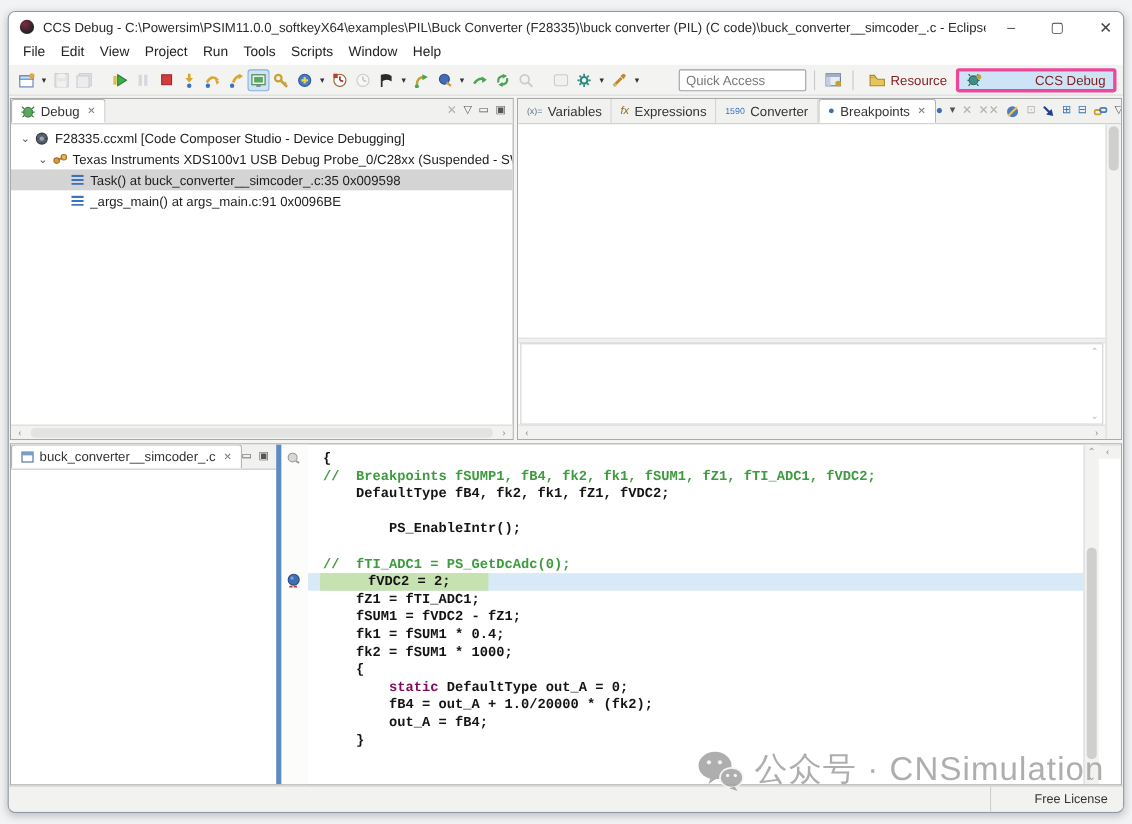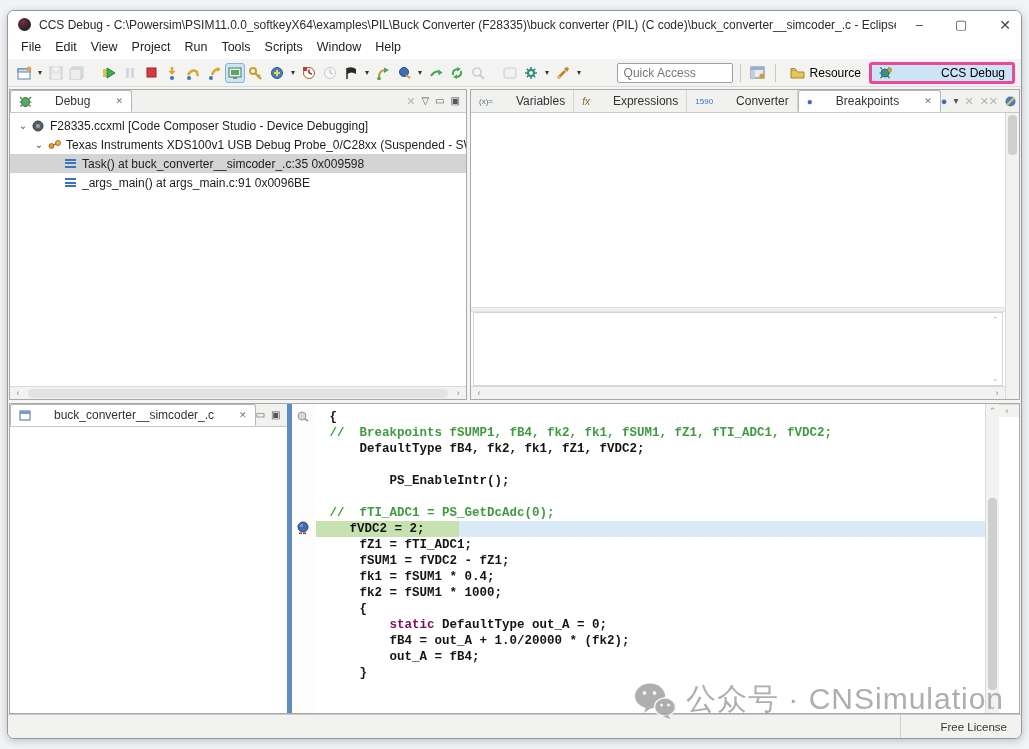--- a/index.html
+++ b/index.html
@@ -35,33 +35,33 @@
   .tbico.pressed { background:#cde3f6; border:1px solid #86b3da; }
   .tbico.dis { opacity:.4; }
   .tb-dd { font-size:8px; color:#333; width:10px; text-align:center; flex:0 0 auto; }
   .tb-sep { width:10px; flex:0 0 auto; }
   .tb-spring { flex:1 1 auto; }
   .quick-access { width:116px; height:20px; border:1px solid #9aa0a6; background:#fff;
                   font-size:12px; color:#0c4a6e; padding:0 6px; border-radius:2px;
                   font-family:"Liberation Sans",sans-serif; }
   .quick-access::placeholder { color:#777; }
   .persp-sep { width:1px; height:18px; background:#c8c8c8; margin:0 6px; }
-  .persp-btn { display:flex; align-items:center; gap:5px; font-size:12px; color:#000000;
+  .persp-btn { display:flex; align-items:center; gap:5px; font-size:12px; color:#7f1d1d;
                padding:2px 7px; border-radius:3px; height:22px; }
   .persp-btn.active { background:#cde3f6; border:3px solid #ec4899;gap:48px; }
 
   
   .panels-row { height:313px; display:flex; gap:3px; padding:2px 1px 0 1px; flex:0 0 auto; }
   .panel { background:#fff; border:1px solid #a9a9a9; display:flex; flex-direction:column;
            overflow:hidden; }
   .panel-left { width:458px; flex:0 0 auto; }
   .panel-right { flex:1 1 auto; }
   .tabbar { height:23px; background:#f1f1f0; border-bottom:1px solid #c9c9c8;
             display:flex; align-items:stretch; flex:0 0 auto; }
-  .tab { display:flex; align-items:center; gap:23px; padding:0 8px; font-size:12px;
+  .tab { display:flex; align-items:center; gap:5px; padding:0 8px; font-size:12px;
          color:#333; border-right:1px solid #d4d4d3; white-space:nowrap; }
   .tab.active { background:#fff; border-top:1px solid #b5b5b4; border-left:1px solid #b5b5b4;
                 border-right:1px solid #b5b5b4; border-bottom:1px solid #fff;
                 border-top-left-radius:3px; border-top-right-radius:3px; }
   .tab-close { font-size:9px; color:#777; margin-left:2px; }
   .tab-glyph { font-size:8px; color:#5b6e86; letter-spacing:0; }
   .bar-icons { display:flex; align-items:center; margin-left:auto; gap:6px; padding-right:6px; }
   .mini-ico { font-size:10px; color:#555; line-height:1; }
   .mini-ico.dis { opacity:.4; }
 
@@ -100,21 +100,21 @@
   
   .editor-region { flex:1 1 auto; margin:3px 1px 0 1px; border:1px solid #a9a9a9;
                    background:#fff; display:flex; overflow:hidden; }
   .ed-body { flex:1 1 auto; display:flex; overflow:hidden; position:relative; }
   .ed-accent { width:5px; background:#5d8cc0; flex:0 0 auto; }
   .ed-gutter { width:24px; background:#fcfcfb; flex:0 0 auto; position:relative; }
   .code-area { flex:1 1 auto; overflow:hidden; padding:5px 0 0 14px;
                font-family:"Liberation Mono","DejaVu Sans Mono",monospace;
                font-size:12.5px; font-weight:bold; line-height:16px; color:#141414; }
   .code-line { height:16px; white-space:pre; }
-  .code-line.current { background:#d8eaf8; margin-left:-14px; padding-left:4px; }
+  .code-line.current { background:#d8eaf8; margin-left:-14px; padding-left:25px; }
   .code-line.current .hl { background:#c6e2b0; display:inline-block; padding-right:34px; margin-left:-14px; padding-left:14px; }
   .seg-cm { color:#3f9b3f; }
   .seg-kw { color:#7f0c5a; }
   .seg-p  { color:#141414; }
   .gutter-marker { position:absolute; left:4px; }
 
   
   .statusbar { height:24px; background:#f2f2f1; border-top:1px solid #c9c9c8;
                display:flex; align-items:center; flex:0 0 auto; }
   .status-right { margin-left:auto; border-left:1px solid #cfcfce; height:100%;

